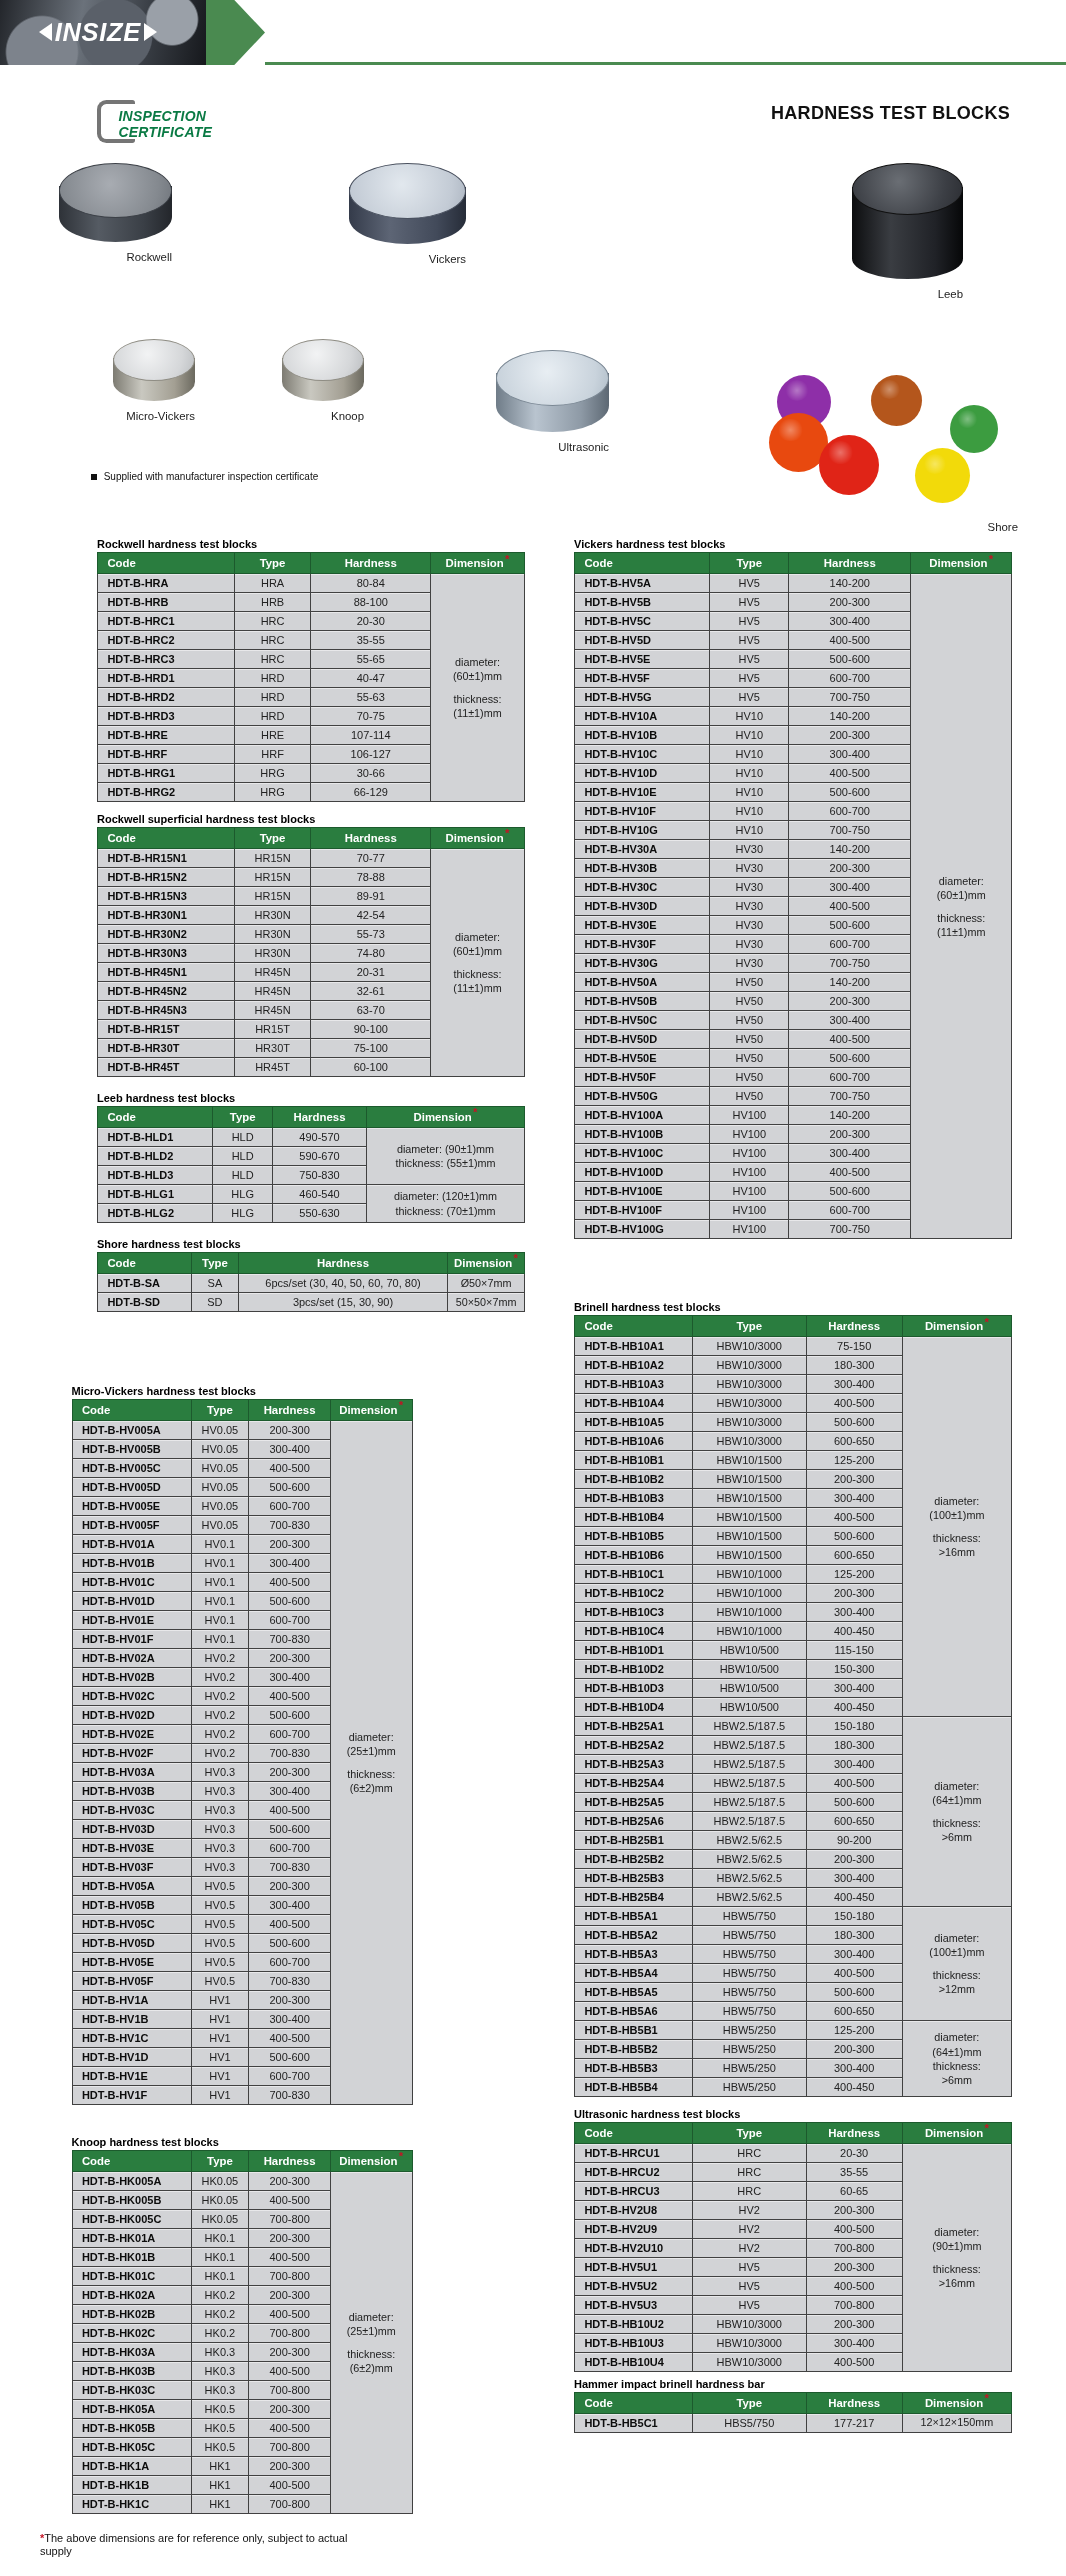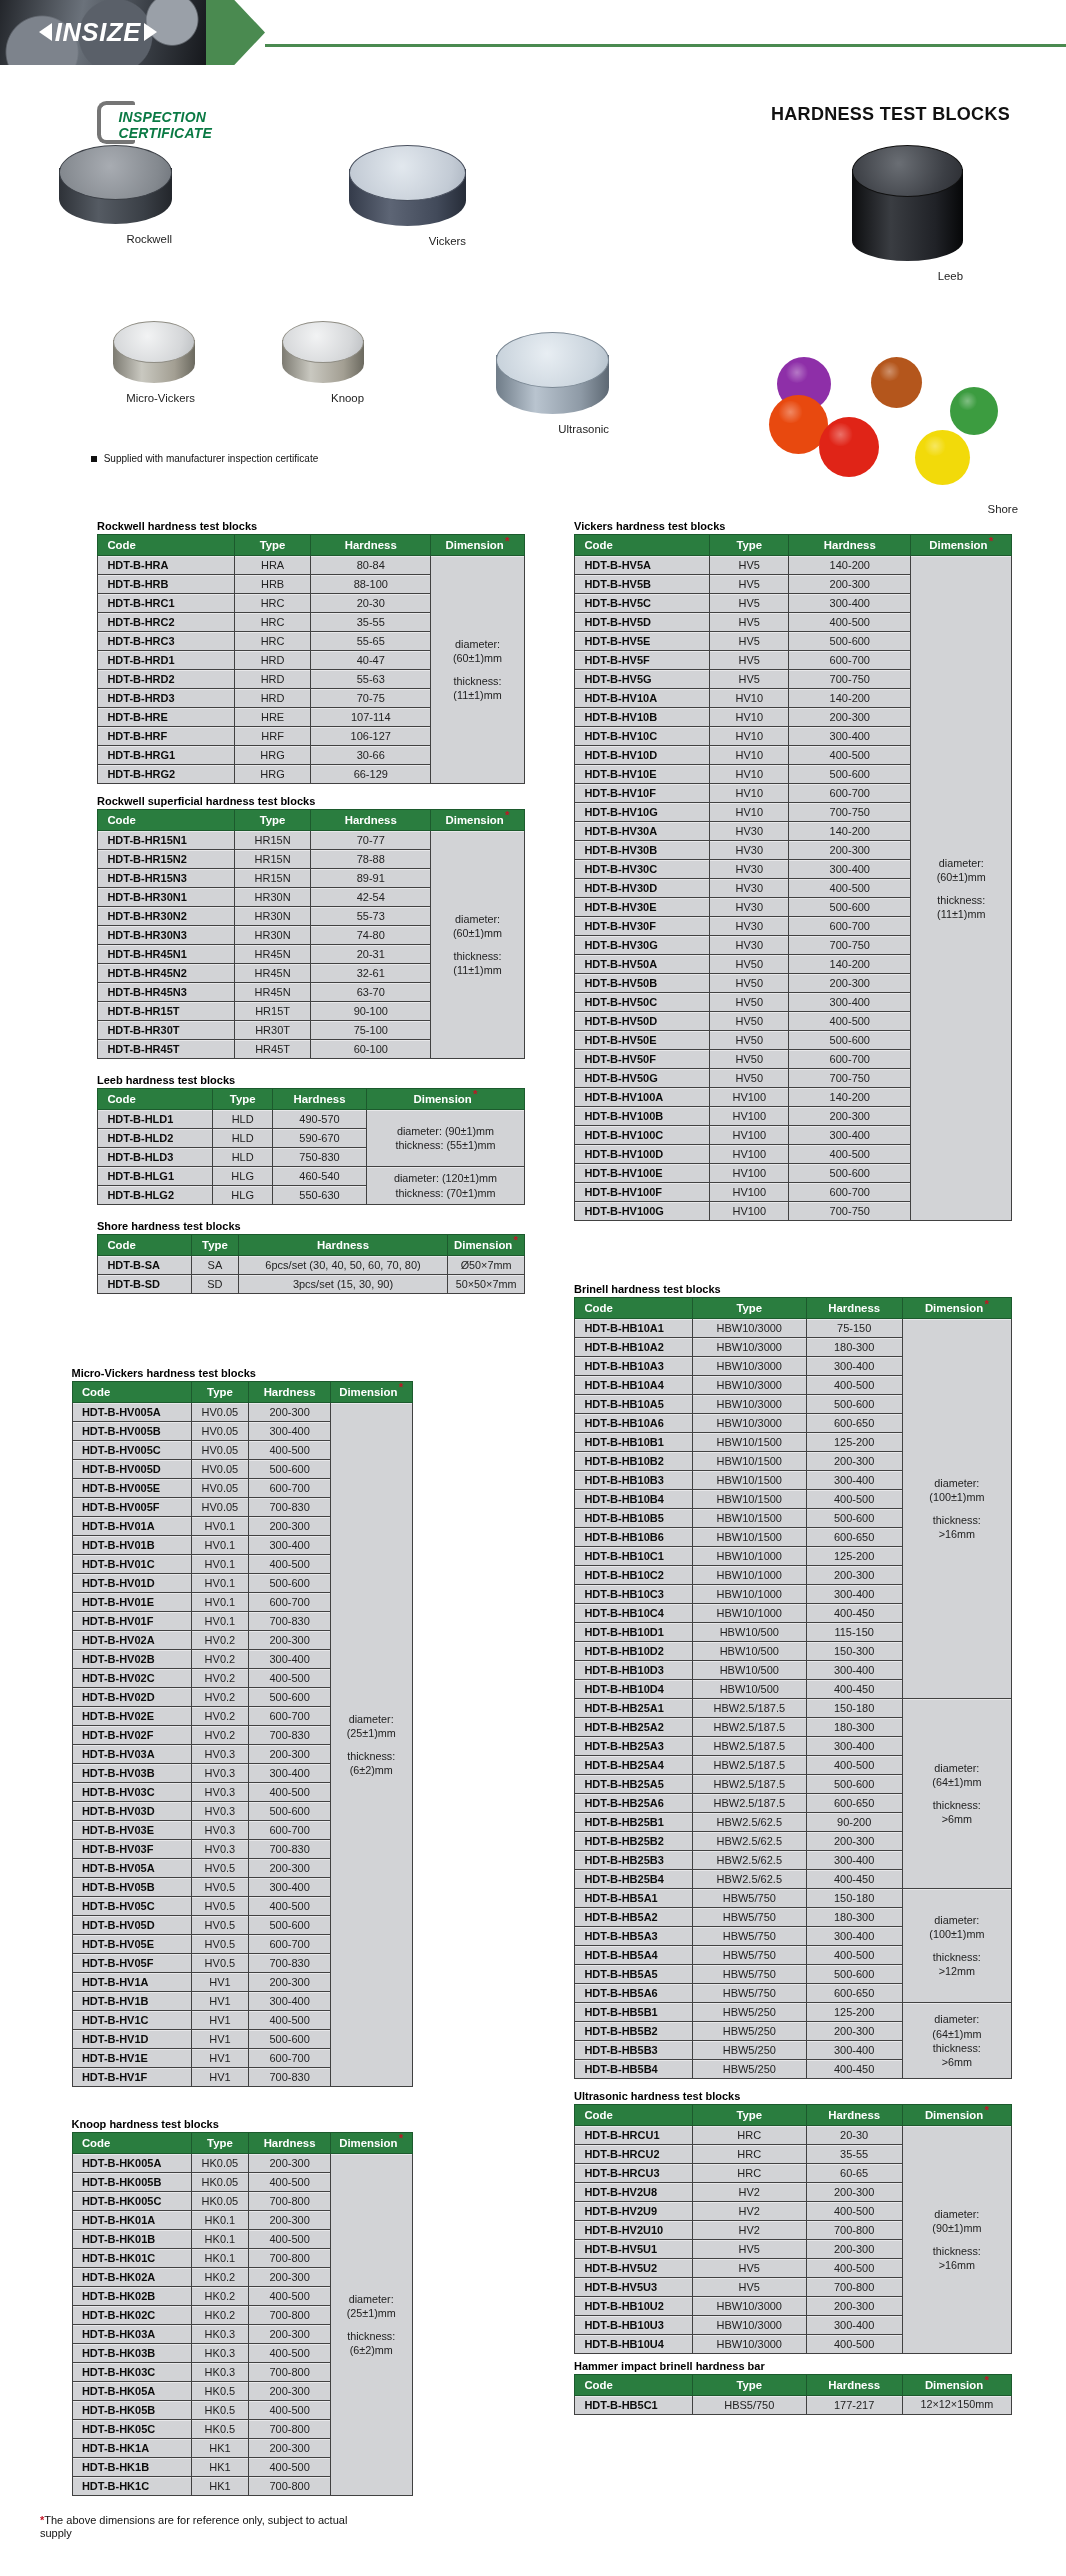--- a/index.html
+++ b/index.html
@@ -2,41 +2,41 @@
 <html style="font-size:10.8px"><head>
 <meta charset="utf-8">
 <style>
   * { margin:0; padding:0; box-sizing:border-box; }
   body {
     width:1067px; background:#ffffff;
     font-family:"Liberation Sans", sans-serif; color:#111;
   }
 
   
-  .banner { display:flex; height:47px; width:100%; }
+  .banner { display:flex; height:65px; width:100%; }
   .banner-photo {
     position:relative; width:210px; height:65px; overflow:hidden;
     background:
       radial-gradient(circle at 82% 30%, #9aa0a8 0 14%, rgba(0,0,0,0) 15%),
       radial-gradient(circle at 20% 80%, #7d838c 0 20%, rgba(0,0,0,0) 21%),
       radial-gradient(circle at 55% 55%, #5a6069 0 30%, rgba(0,0,0,0) 31%),
       linear-gradient(100deg, #23262b 0%, #6b727b 38%, #3a3f46 68%, #14161a 100%);
   }
   .insize { position:absolute; left:39px; top:17.5px; display:flex; align-items:center; }
   .tri-l { width:0; height:0; border-top:9.4px solid transparent; border-bottom:9.4px solid transparent; border-right:13.4px solid #fff; margin-right:2.7px; }
   .tri-r { width:0; height:0; border-top:9.4px solid transparent; border-bottom:9.4px solid transparent; border-left:13.4px solid #fff; margin-left:2.7px; }
   .insize-text { color:#fff; font-weight:bold; font-style:italic; font-size:25.5px; letter-spacing:0.7px; }
   .banner-chevron {
     width:59px; height:65px; margin-left:-4px; background:#4a8a50;
     clip-path:polygon(0 0, 48% 0, 100% 50%, 48% 100%, 0 100%);
   }
   .banner-line { flex:1; align-self:flex-end; height:2.7px; background:#4a8a50; }
 
   
-  .title-row { display:flex; justify-content:space-between; align-items:flex-start; padding:54px 57px 0 97px; height:98px; }
+  .title-row { display:flex; justify-content:space-between; align-items:flex-start; padding:35px 57px 0 97px; height:98px; }
   .page-title { font-size:18px; font-weight:bold; letter-spacing:0.3px; margin-top:2.7px; }
   .cert { position:relative; width:161px; height:47px; }
   .cert-bracket { position:absolute; left:0; top:0; width:38px; height:43px; border:4.7px solid #757575; border-right:none; border-radius:9.4px 2.7px 2.7px 9.4px; }
   .cert-text { position:absolute; left:21.5px; top:8px; color:#0a7a44; font-weight:bold; font-style:italic; font-size:14px; line-height:1.15; letter-spacing:0.2px; background:transparent; }
 
   
   .products { position:relative; height:366px; margin-top:0; }
   .prod { position:absolute; text-align:right; }
   .plabel { font-size:11.4px; color:#222; margin-top:9.4px; }
   .disc { position:relative; margin:0 auto; }

